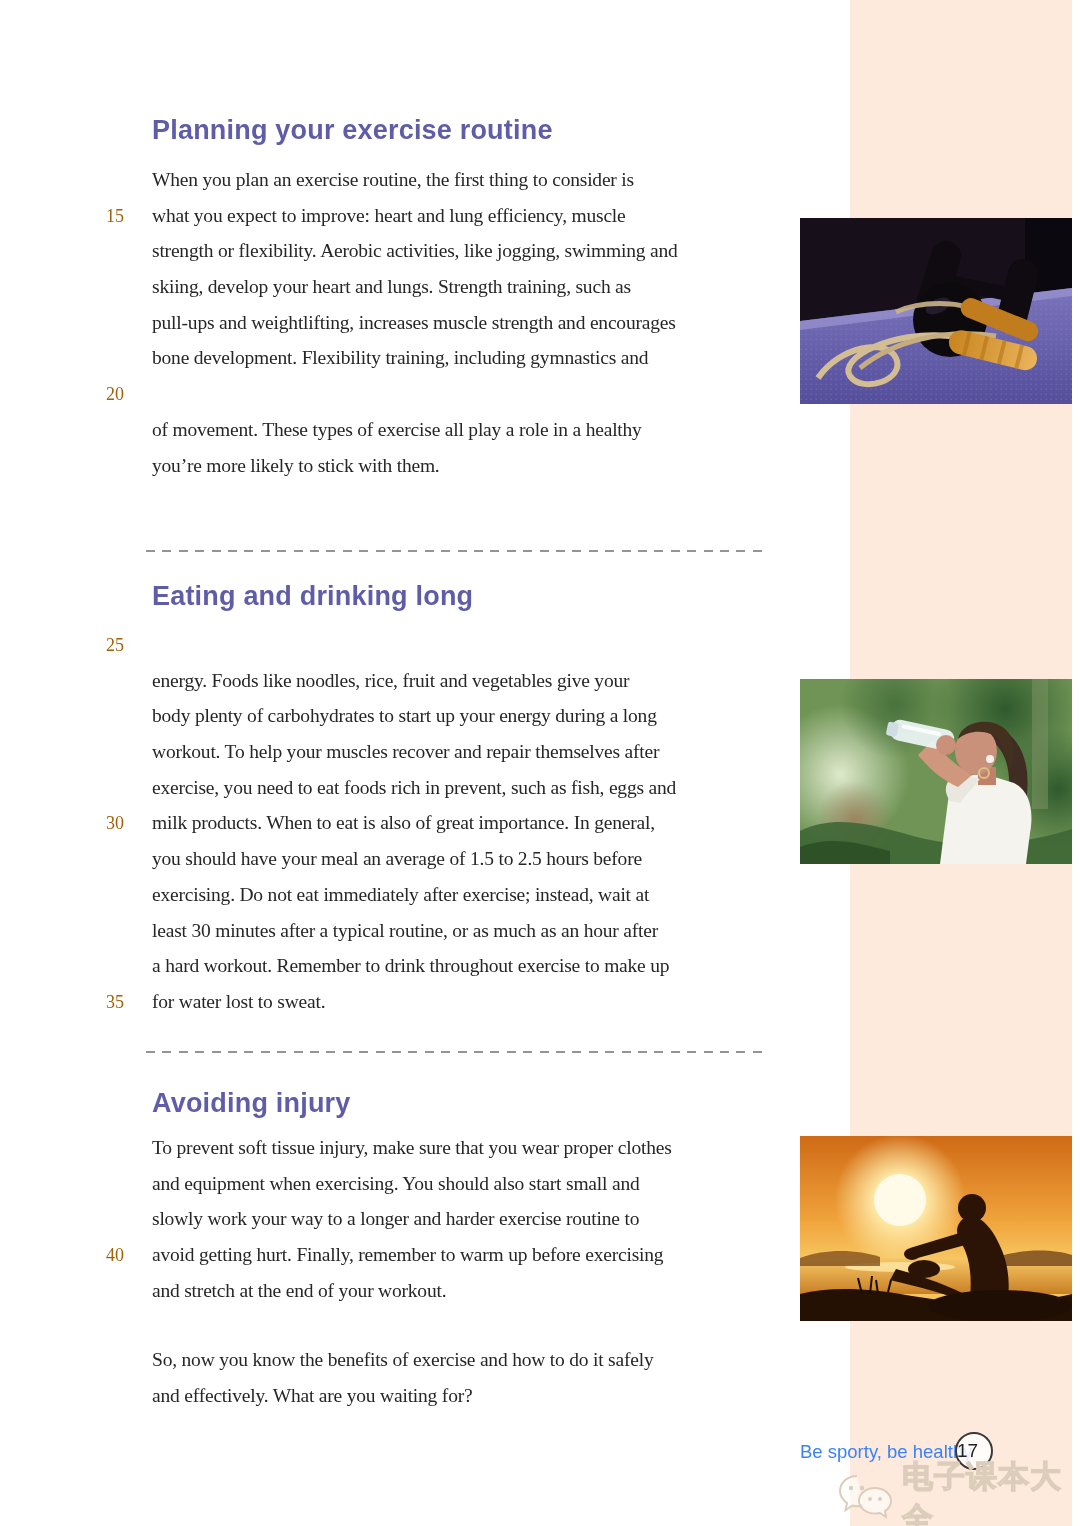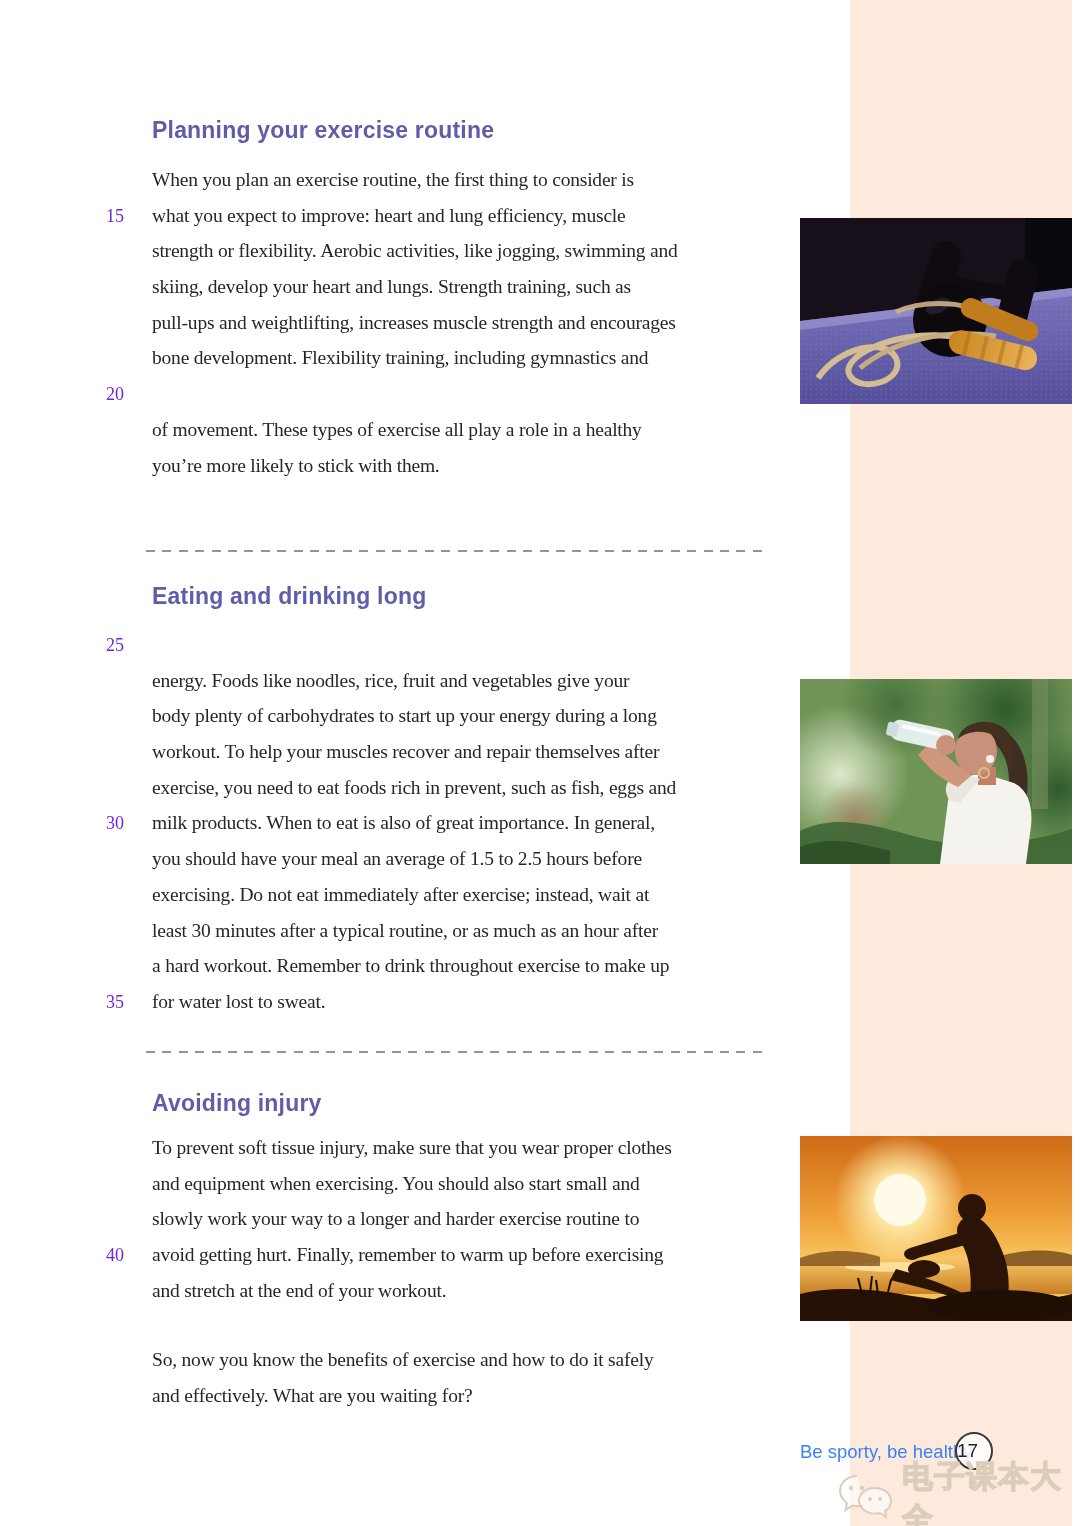--- a/index.html
+++ b/index.html
@@ -1,24 +1,24 @@
 <!DOCTYPE html>
 <html><head>
 <meta charset="utf-8">
 <style>
   html,body{margin:0;padding:0;background:#ffffff;}
   .page{position:relative;width:1080px;height:1526px;background:#ffffff;overflow:hidden;
         font-family:"Liberation Serif","DejaVu Serif",serif;}
   .stripe{position:absolute;left:850px;top:0;width:222px;height:1526px;background:#fdeadc;}
   .heading{position:absolute;left:152px;font-family:"Liberation Sans","DejaVu Sans",sans-serif;
-           font-weight:bold;font-size:23px;letter-spacing:.2px;color:#5f5ca8;line-height:32px;}
+           font-weight:bold;font-size:27px;letter-spacing:.2px;color:#5f5ca8;line-height:32px;}
   .tblock{position:absolute;left:152px;width:652px;font-size:19.5px;letter-spacing:-0.2px;
           line-height:35.7px;color:#262626;}
   .bline{position:relative;white-space:nowrap;height:35.7px;}
-  .lineno{position:absolute;left:-46px;top:1px;font-size:18px;letter-spacing:0;color:#6d28d9;}
+  .lineno{position:absolute;left:-46px;top:1px;font-size:18px;letter-spacing:0;color:#a16207;}
   .divider{position:absolute;left:146px;width:616px;height:2px;
            background:repeating-linear-gradient(90deg,#949494 0 9px,transparent 9px 16.4px);}
   .photo{position:absolute;left:800px;width:272px;height:186px;overflow:hidden;}
   .photo svg{display:block;width:100%;height:100%;}
   .footer-label{position:absolute;left:800px;top:1441px;font-family:"Liberation Sans","DejaVu Sans",sans-serif;
                 font-size:18.5px;color:#3b82f6;letter-spacing:0;}
   .pagenum{position:absolute;left:955px;top:1432px;width:38px;height:38px;border:2px solid #3a3a3a;
            border-radius:50%;box-sizing:border-box;display:flex;align-items:center;justify-content:flex-start;
            background:rgba(255,255,255,.85);font-family:"Liberation Sans","DejaVu Sans",sans-serif;
            font-size:19px;color:#222;}

